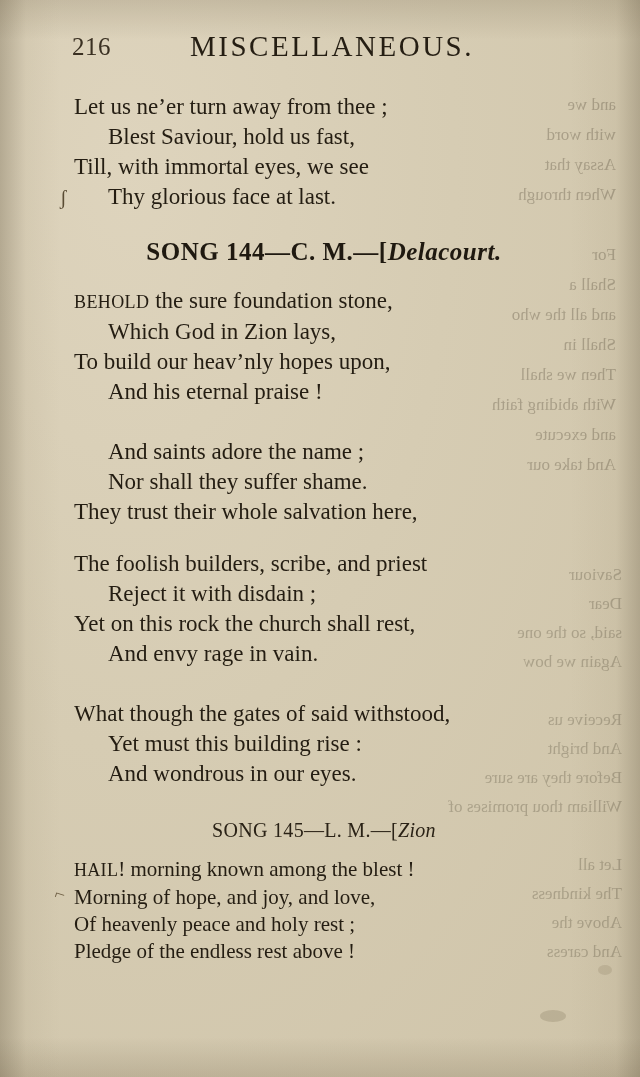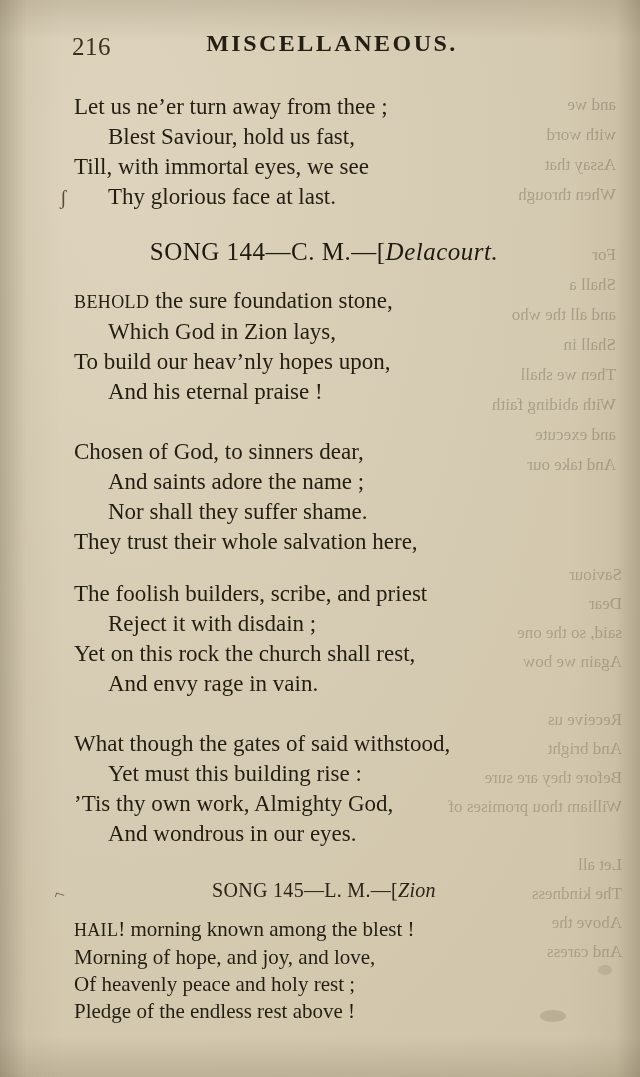--- a/index.html
+++ b/index.html
@@ -74,23 +74,23 @@
     letter-spacing: 0.5px;
     color: #3a3022;
     font-family: "Liberation Serif", serif;
   }
   .running-head {
     position: absolute;
     left: 0;
     right: 0;
     top: 30px;
     text-align: center;
-    font-size: 24px;
+    font-size: 29px;
     letter-spacing: 2.5px;
-    font-weight: bold;
+    font-weight: normal;
     color: #251e13;
     padding-left: 24px;
   }
   .body {
     position: absolute;
     left: 74px;
     top: 92px;
     width: 500px;
   }
   .stanza {
@@ -99,21 +99,21 @@
   .line {
     font-size: 23px;
     line-height: 30px;
     white-space: pre;
     color: #241d12;
   }
   .indent1 { padding-left: 34px; }
   .song-head {
     text-align: center;
     font-size: 25px;
-    font-weight: normal;
+    font-weight: bold;
     letter-spacing: 0.5px;
     margin: 26px 0 20px 0;
     color: #1f1910;
   }
   .song-head .ital {
     font-style: italic;
   }
   .song-head-small {
     text-align: center;
     font-size: 20px;
@@ -226,37 +226,35 @@
       </div>
 
       <div class="stanza">
         <div class="line lead"><span class="sc">Behold</span> <span>the sure foundation stone,</span></div>
         <div class="line indent1">Which God in Zion lays,</div>
         <div class="line">To build our heav’nly hopes upon,</div>
         <div class="line indent1">And his eternal praise !</div>
       </div>
 
       <div class="stanza" style="margin-top:30px;">
-        <div class="line">Chosen of God, to sinners dear,</div>
         <div class="line indent1">And saints adore the name ;</div>
         <div class="line indent1">Nor shall they suffer shame.</div>
         <div class="line">They trust their whole salvation here,</div>
       </div>
 
       <div class="stanza" style="">
         <div class="line">The foolish builders, scribe, and priest</div>
         <div class="line indent1">Reject it with disdain ;</div>
         <div class="line">Yet on this rock the church shall rest,</div>
         <div class="line indent1">And envy rage in vain.</div>
       </div>
 
       <div class="stanza" style="margin-top:30px;">
         <div class="line">What though the gates of said withstood,</div>
         <div class="line indent1">Yet must this building rise :</div>
-        <div class="line">’Tis thy own work, Almighty God,</div>
         <div class="line indent1">And wondrous in our eyes.</div>
       </div>
 
       <div class="song-head-small">
         <span>SONG 145—L. M.—[</span><span class="ital">Zion</span>
       </div>
 
       <div class="stanza tail">
         <div class="line"><span class="sc">Hail</span><span>! morning known among the blest !</span></div>
         <div class="line">Morning of hope, and joy, and love,</div>

